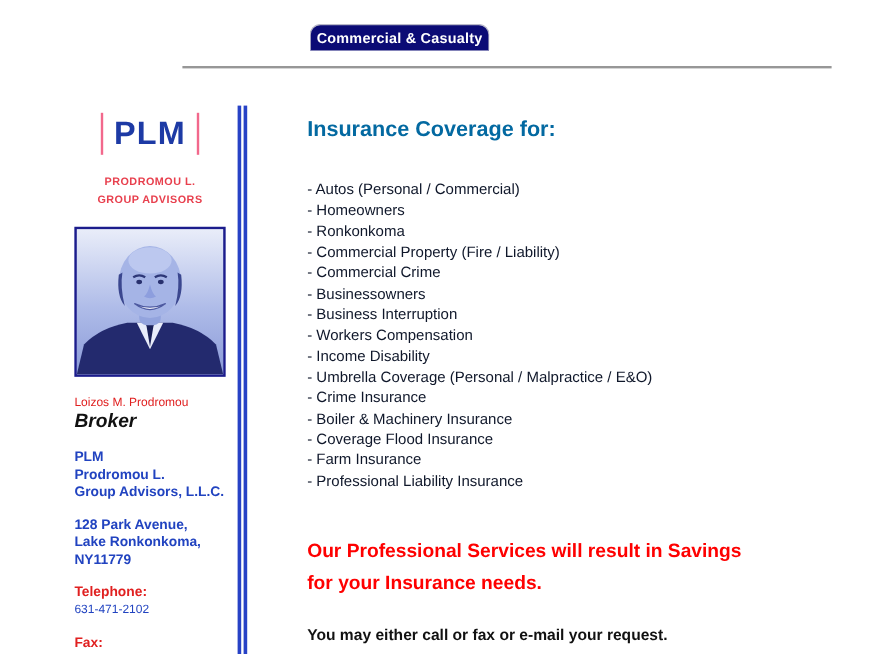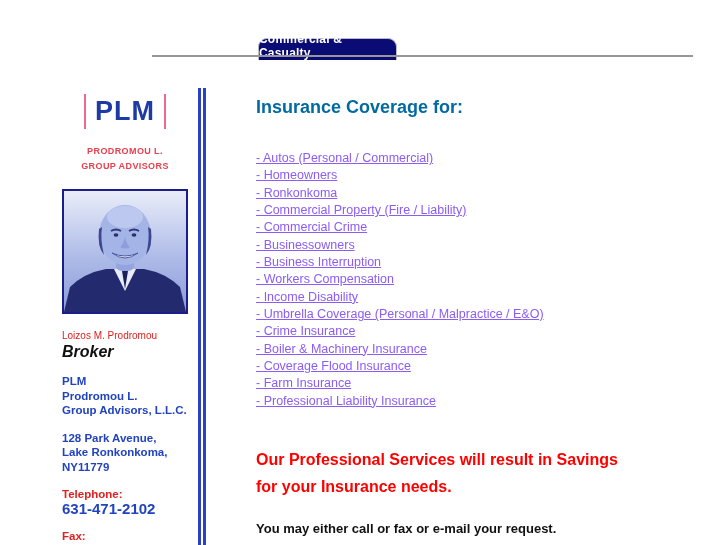--- a/index.html
+++ b/index.html
@@ -3,53 +3,53 @@
 <meta charset="utf-8">
 <style>
   html,body{margin:0;padding:0;}
   body{
     width:727px;height:545px;overflow:hidden;position:relative;
     background:#ffffff;
     font-family:"Liberation Sans","DejaVu Sans",sans-serif;
   }
   
   .tab{
-    position:absolute;left:258px;top:38px;width:139px;height:22px;
+    position:absolute;left:258px;top:20px;width:150px;height:22px;
     background:#0b0b75;border:1px solid #b9b9c9;border-bottom:none;
     border-radius:9px 9px 0 0;box-sizing:border-box;
-    display:flex;align-items:flex-end;justify-content:center;
+    display:flex;align-items:center;justify-content:center;
   }
   .tab span{color:#ffffff;font-size:12px;font-weight:bold;letter-spacing:.2px;}
   .rule{position:absolute;left:152px;top:55px;width:541px;height:2px;background:#979797;}
 
   
   .sidebar{position:absolute;left:62px;top:88px;width:126px;}
   .logo-row{display:flex;align-items:center;justify-content:center;gap:9px;margin-top:6px;}
   .logo-bar{width:2px;height:35px;background:#f2688c;}
   .logo-text{font-size:27px;font-weight:bold;color:#1d3aa5;letter-spacing:1px;line-height:35px;}
   .logo-sub{margin-top:15px;text-align:center;color:#e8404e;font-weight:bold;
             font-size:9px;line-height:15px;letter-spacing:.4px;}
   .photo{margin-top:15px;width:122px;height:121px;border:2px solid #1c1c8c;
          display:block;background:#c7d0ec;}
   .sb-name{margin-top:16px;color:#e02020;font-weight:normal;font-size:10px;}
   .sb-broker{margin-top:2px;color:#111;font-weight:bold;font-style:italic;font-size:16px;}
   .sb-block{margin-top:13px;color:#2143c0;font-weight:bold;font-size:11.5px;line-height:14.5px;}
   .sb-label{margin-top:13px;color:#e02020;font-weight:bold;font-size:11.5px;line-height:14.5px;}
-  .sb-val{color:#2143c0;font-weight:bold;font-size:15px;line-height:14.5px;}
+  .sb-val{color:#2143c0;font-weight:normal;font-size:10px;line-height:14.5px;}
 
   
   .vdivider{
     position:absolute;left:198px;top:88px;height:457px;width:8px;box-sizing:border-box;
     border-left:3px solid #2742c6;border-right:3px solid #2742c6;
   }
 
   
   .main{position:absolute;left:256px;top:97px;width:420px;}
   .heading{color:#0369a1;font-weight:bold;font-size:18px;}
-  .coverage{margin-top:32px;color:#8b5cf6;font-size:12.5px;line-height:17.35px;text-decoration:underline;}
+  .coverage{margin-top:32px;color:#0f172a;font-size:12.5px;line-height:17.35px;}
   .promo{margin-top:36px;color:#fe0000;font-weight:bold;
          font-size:16px;line-height:27px;}
   .contact-note{margin-top:21px;color:#111;font-weight:bold;font-size:13px;}
 </style>
 </head>
 <body>
 
 <div class="tab">
   <span>Commercial &amp; Casualty</span>
 </div>

